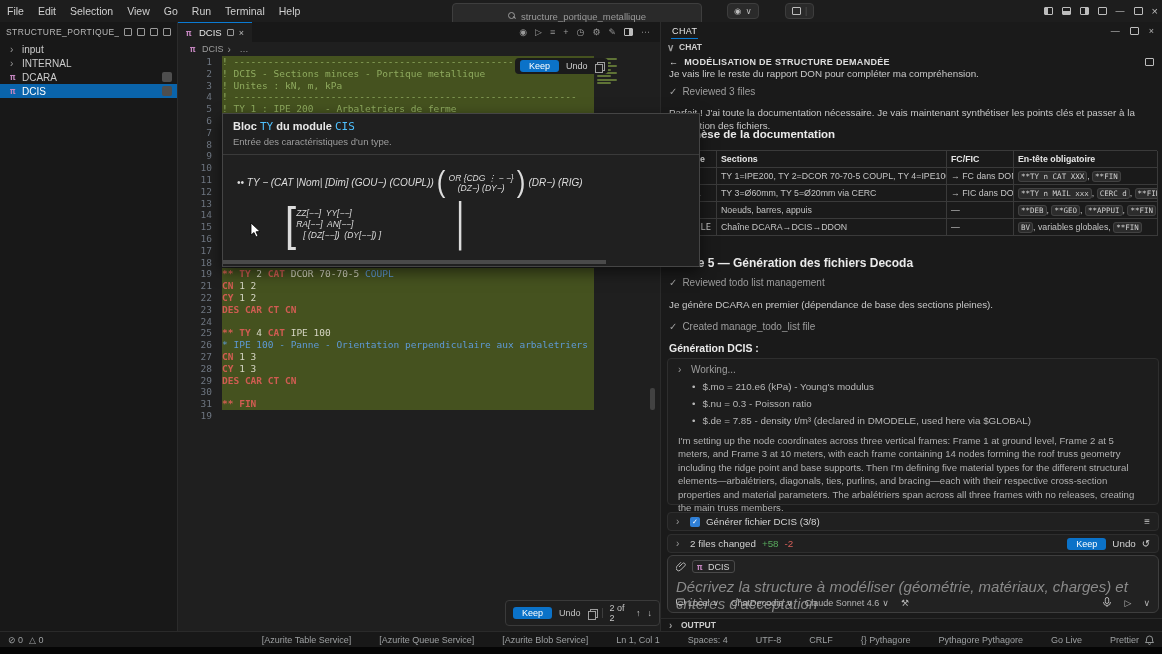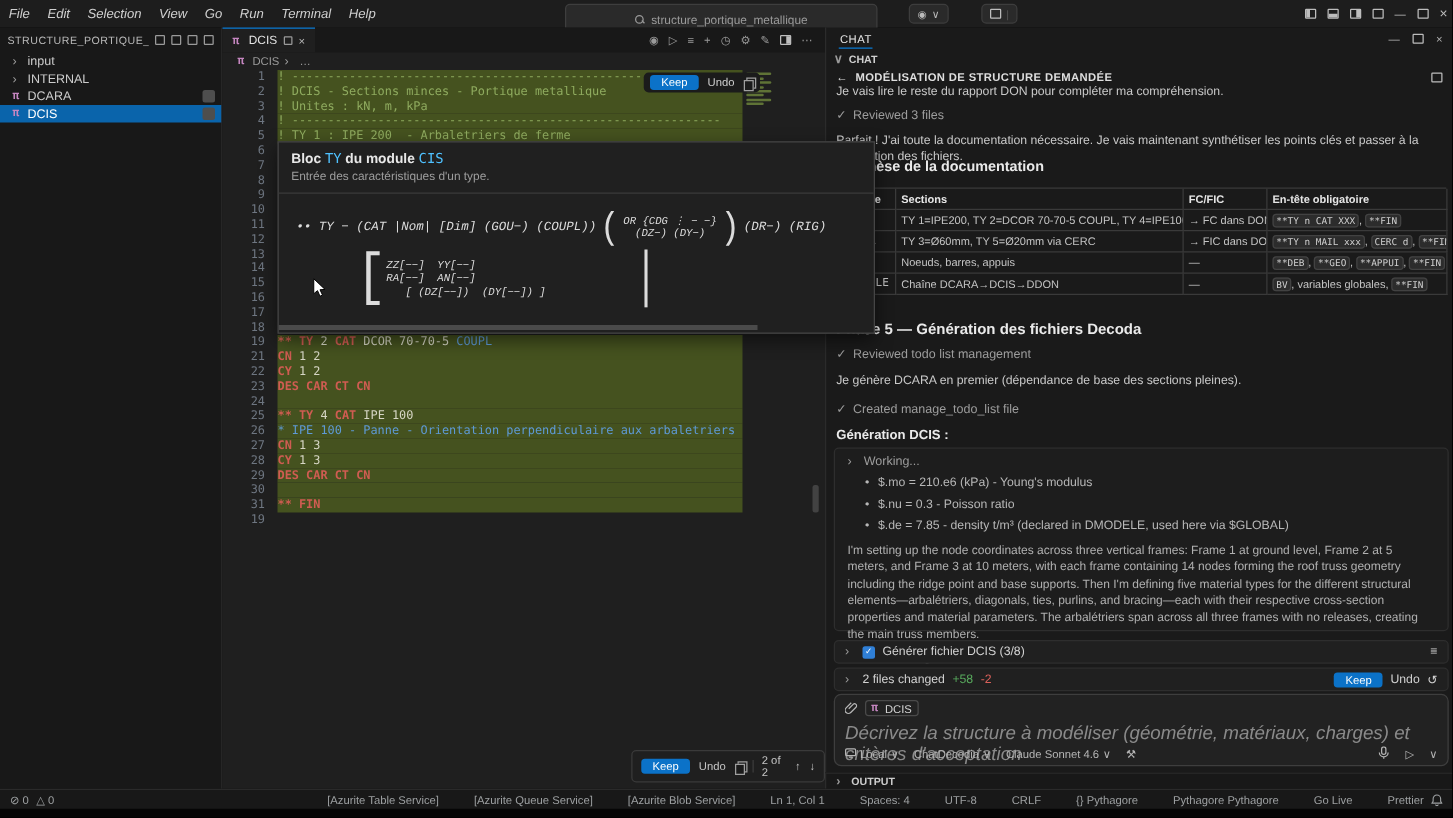--- a/index.html
+++ b/index.html
@@ -3,21 +3,21 @@
 <meta charset="utf-8">
 <style>
   * { margin:0; padding:0; box-sizing:border-box; }
   html,body { background:#000; }
   #root { position:relative; width:1162px; height:654px; background:#050505; overflow:hidden;
           font-family:"Liberation Sans",sans-serif; color:#cccccc; }
 
   
   .titlebar { position:absolute; left:0; top:0; width:1162px; height:22px; background:#1d1d1d;
               display:flex; align-items:center; font-size:10.5px; color:#cfcfcf; }
-  .menu-item { padding:0 7px; cursor:default;font-style:italic; }
+  .menu-item { padding:0 7px; cursor:default; }
   .searchbox { position:absolute; left:452px; top:3px; width:250px; height:26px; background:#2a2a2a;
                border:1px solid #3e3e3e; border-radius:4px; display:flex; align-items:center;
                justify-content:center; gap:5px; font-size:9.5px; color:#9a9a9a; }
   .mag { position:relative; width:8px; height:8px; }
   .mag::before { content:""; position:absolute; left:0; top:0; width:5px; height:5px; border:1px solid #9a9a9a; border-radius:50%; }
   .mag::after { content:""; position:absolute; left:5px; top:5px; width:3px; height:1px; background:#9a9a9a; transform:rotate(45deg); }
   .pill { position:absolute; top:3px; height:16px; background:#2a2a2a; border:1px solid #3d3d3d; border-radius:4px;
           display:flex; align-items:center; gap:4px; padding:0 6px; font-size:8.5px; color:#bbb; }
   .win-icons { position:absolute; right:4px; top:0; height:22px; display:flex; align-items:center; gap:9px; color:#bdbdbd; font-size:9px; }
   .lay { width:9px; height:8px; border:1px solid #bdbdbd; border-radius:1px; position:relative; }
@@ -68,21 +68,21 @@
   .mm-line.s { width:60%; }
   .vscroll { position:absolute; left:472px; top:366px; width:5px; height:22px; background:#424242; border-radius:2px; }
 
   
   .tooltip { position:absolute; left:222px; top:113px; width:478px; height:154px; background:#202020;
              border:1px solid #454545; z-index:30; box-shadow:0 5px 14px rgba(0,0,0,.55); }
   .tt-head { padding:6px 10px 7px; border-bottom:1px solid #3a3a3a; }
   .tt-title { font-size:11px; color:#e8e8e8; font-weight:bold; }
   .tt-title .code-tok { color:#4fc1ff; font-family:"DejaVu Sans Mono",monospace; font-weight:normal; }
   .tt-sub { font-size:9.5px; color:#9d9d9d; margin-top:3px; }
-  .formula { font-family:Liberation Mono, monospace; font-style:italic; color:#dcdcdc; }
+  .formula { font-family:Liberation Sans, sans-serif; font-style:italic; color:#dcdcdc; }
   .eqrow { display:flex; align-items:center; gap:3px; margin:12px 0 0 14px; font-size:10px; }
   .bigp { font-size:26px; font-style:normal; font-weight:200; transform:scaleY(1.15); color:#dcdcdc; }
   .stack { display:flex; flex-direction:column; font-size:8.5px; line-height:10px; text-align:center; }
   .mxrow { display:flex; align-items:center; margin:4px 0 0 62px; }
   .bigb { font-size:40px; font-style:normal; transform:scaleY(1.15); color:#dcdcdc; }
   .mrows { font-size:8.5px; line-height:11px; white-space:pre; }
   .tallbar { font-size:34px; font-style:normal; transform:scaleY(1.2); margin-left:70px; color:#dcdcdc; }
   .hscroll { position:absolute; left:0; bottom:2px; width:383px; height:4px; background:#4a4a4a; }
   .cursor { position:absolute; left:250px; top:222px; z-index:40; }
 

